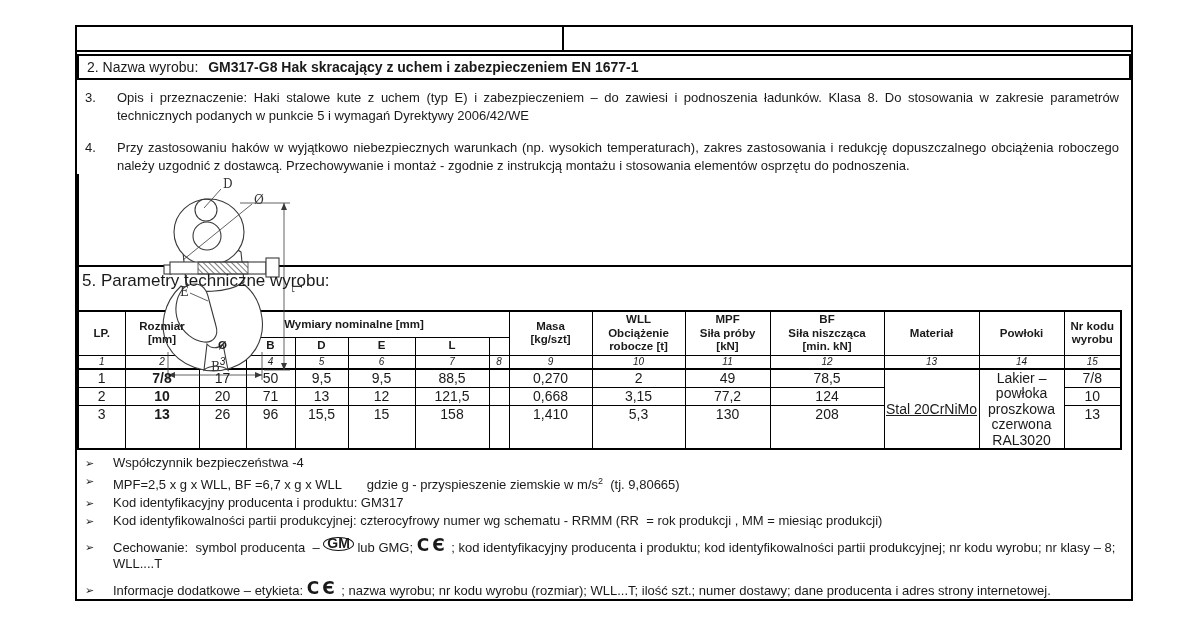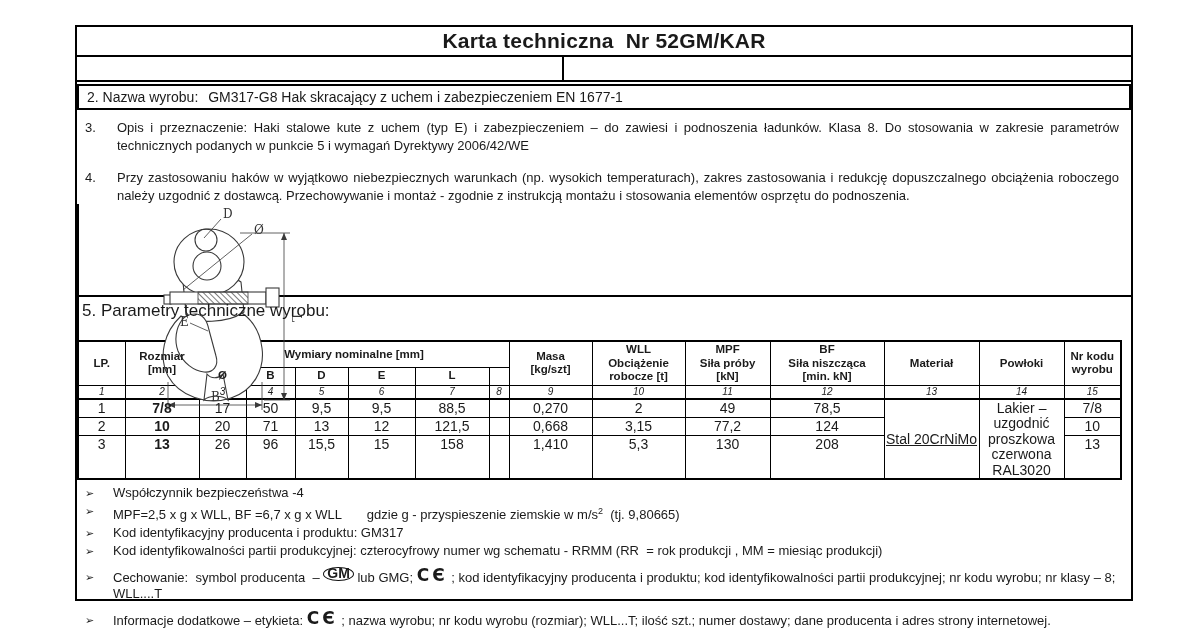--- a/index.html
+++ b/index.html
@@ -22,21 +22,21 @@
   .blank-divider { position:absolute; left:485px; top:0; height:100%; width:0; border-left:2px solid #000; }
 
   
   .content-row { display:flex; height:215px; border-bottom:2px solid #000; box-sizing:border-box;flex-direction:column; }
   .left-col { flex:1; min-width:0; }
   .nazwa-box {
     border:2px solid #000; box-sizing:border-box; margin-top:2px; height:26px;
     display:flex; align-items:center; padding-left:8px; font-size:14px; gap:6px;
     white-space:pre;
   }
-  .nazwa-value { font-weight:normal; }
+  .nazwa-value { font-weight:bold; }
   .para { display:flex; font-size:13px; line-height:1.35; margin-top:9px; }
   .para-num { width:40px; padding-left:8px; box-sizing:border-box; flex-shrink:0; }
   .para-text { flex:1; text-align:justify; padding-right:12px; }
   .drawing-box { width:301px; border-left:2px solid #000; box-sizing:border-box; display:flex; align-items:center; justify-content:center; }
 
   
   .section5-label { font-size:17px; padding:4px 0 19px 5px; }
   table.params { border-collapse:collapse; table-layout:fixed; width:1043px; border:2px solid #000; }
   table.params th, table.params td {
     border:1px solid #000; text-align:center; padding:0; overflow:hidden;
@@ -71,21 +71,20 @@
   svg .ln { stroke:#3a3a3a; stroke-width:1.1; fill:none; }
   svg .fw { stroke:#3a3a3a; stroke-width:1.1; fill:#fff; }
   svg .dim { stroke:#3a3a3a; stroke-width:0.8; fill:none; }
   svg text { font-family:"DejaVu Serif", serif; font-size:12px; fill:#333; }
 </style>
 </head>
 <body>
 
 <div class="page">
 
-  <div class="title-row">Karta techniczna  Nr 52GM/KAR</div>
 
   <div class="blank-row">
     <div class="blank-divider"></div>
   </div>
 
   <div class="content-row">
     <div class="left-col">
       <div class="nazwa-box">
         <span>2. Nazwa wyrobu: </span><span class="nazwa-value">GM317-G8 Hak skracający z uchem i zabezpieczeniem EN 1677-1</span>
       </div>
@@ -227,21 +226,21 @@
       <td>50</td>
       <td>9,5</td>
       <td>9,5</td>
       <td>88,5</td>
       <td></td>
       <td>0,270</td>
       <td>2</td>
       <td>49</td>
       <td>78,5</td>
       <td class="material-cell" rowspan="3"><span>Stal 20CrNiMo</span></td>
-      <td class="powloki-cell" rowspan="3">Lakier – uzgodnić proszkowa czerwona RAL3020</td>
+      <td class="powloki-cell" rowspan="3">Lakier – powłoka proszkowa czerwona RAL3020</td>
       <td>7/8</td>
     </tr>
     <tr class="data-row" style="height:18px">
       <td>2</td>
       <td class="bold-cell">10</td>
       <td>20</td>
       <td>71</td>
       <td>13</td>
       <td>12</td>
       <td>121,5</td>

